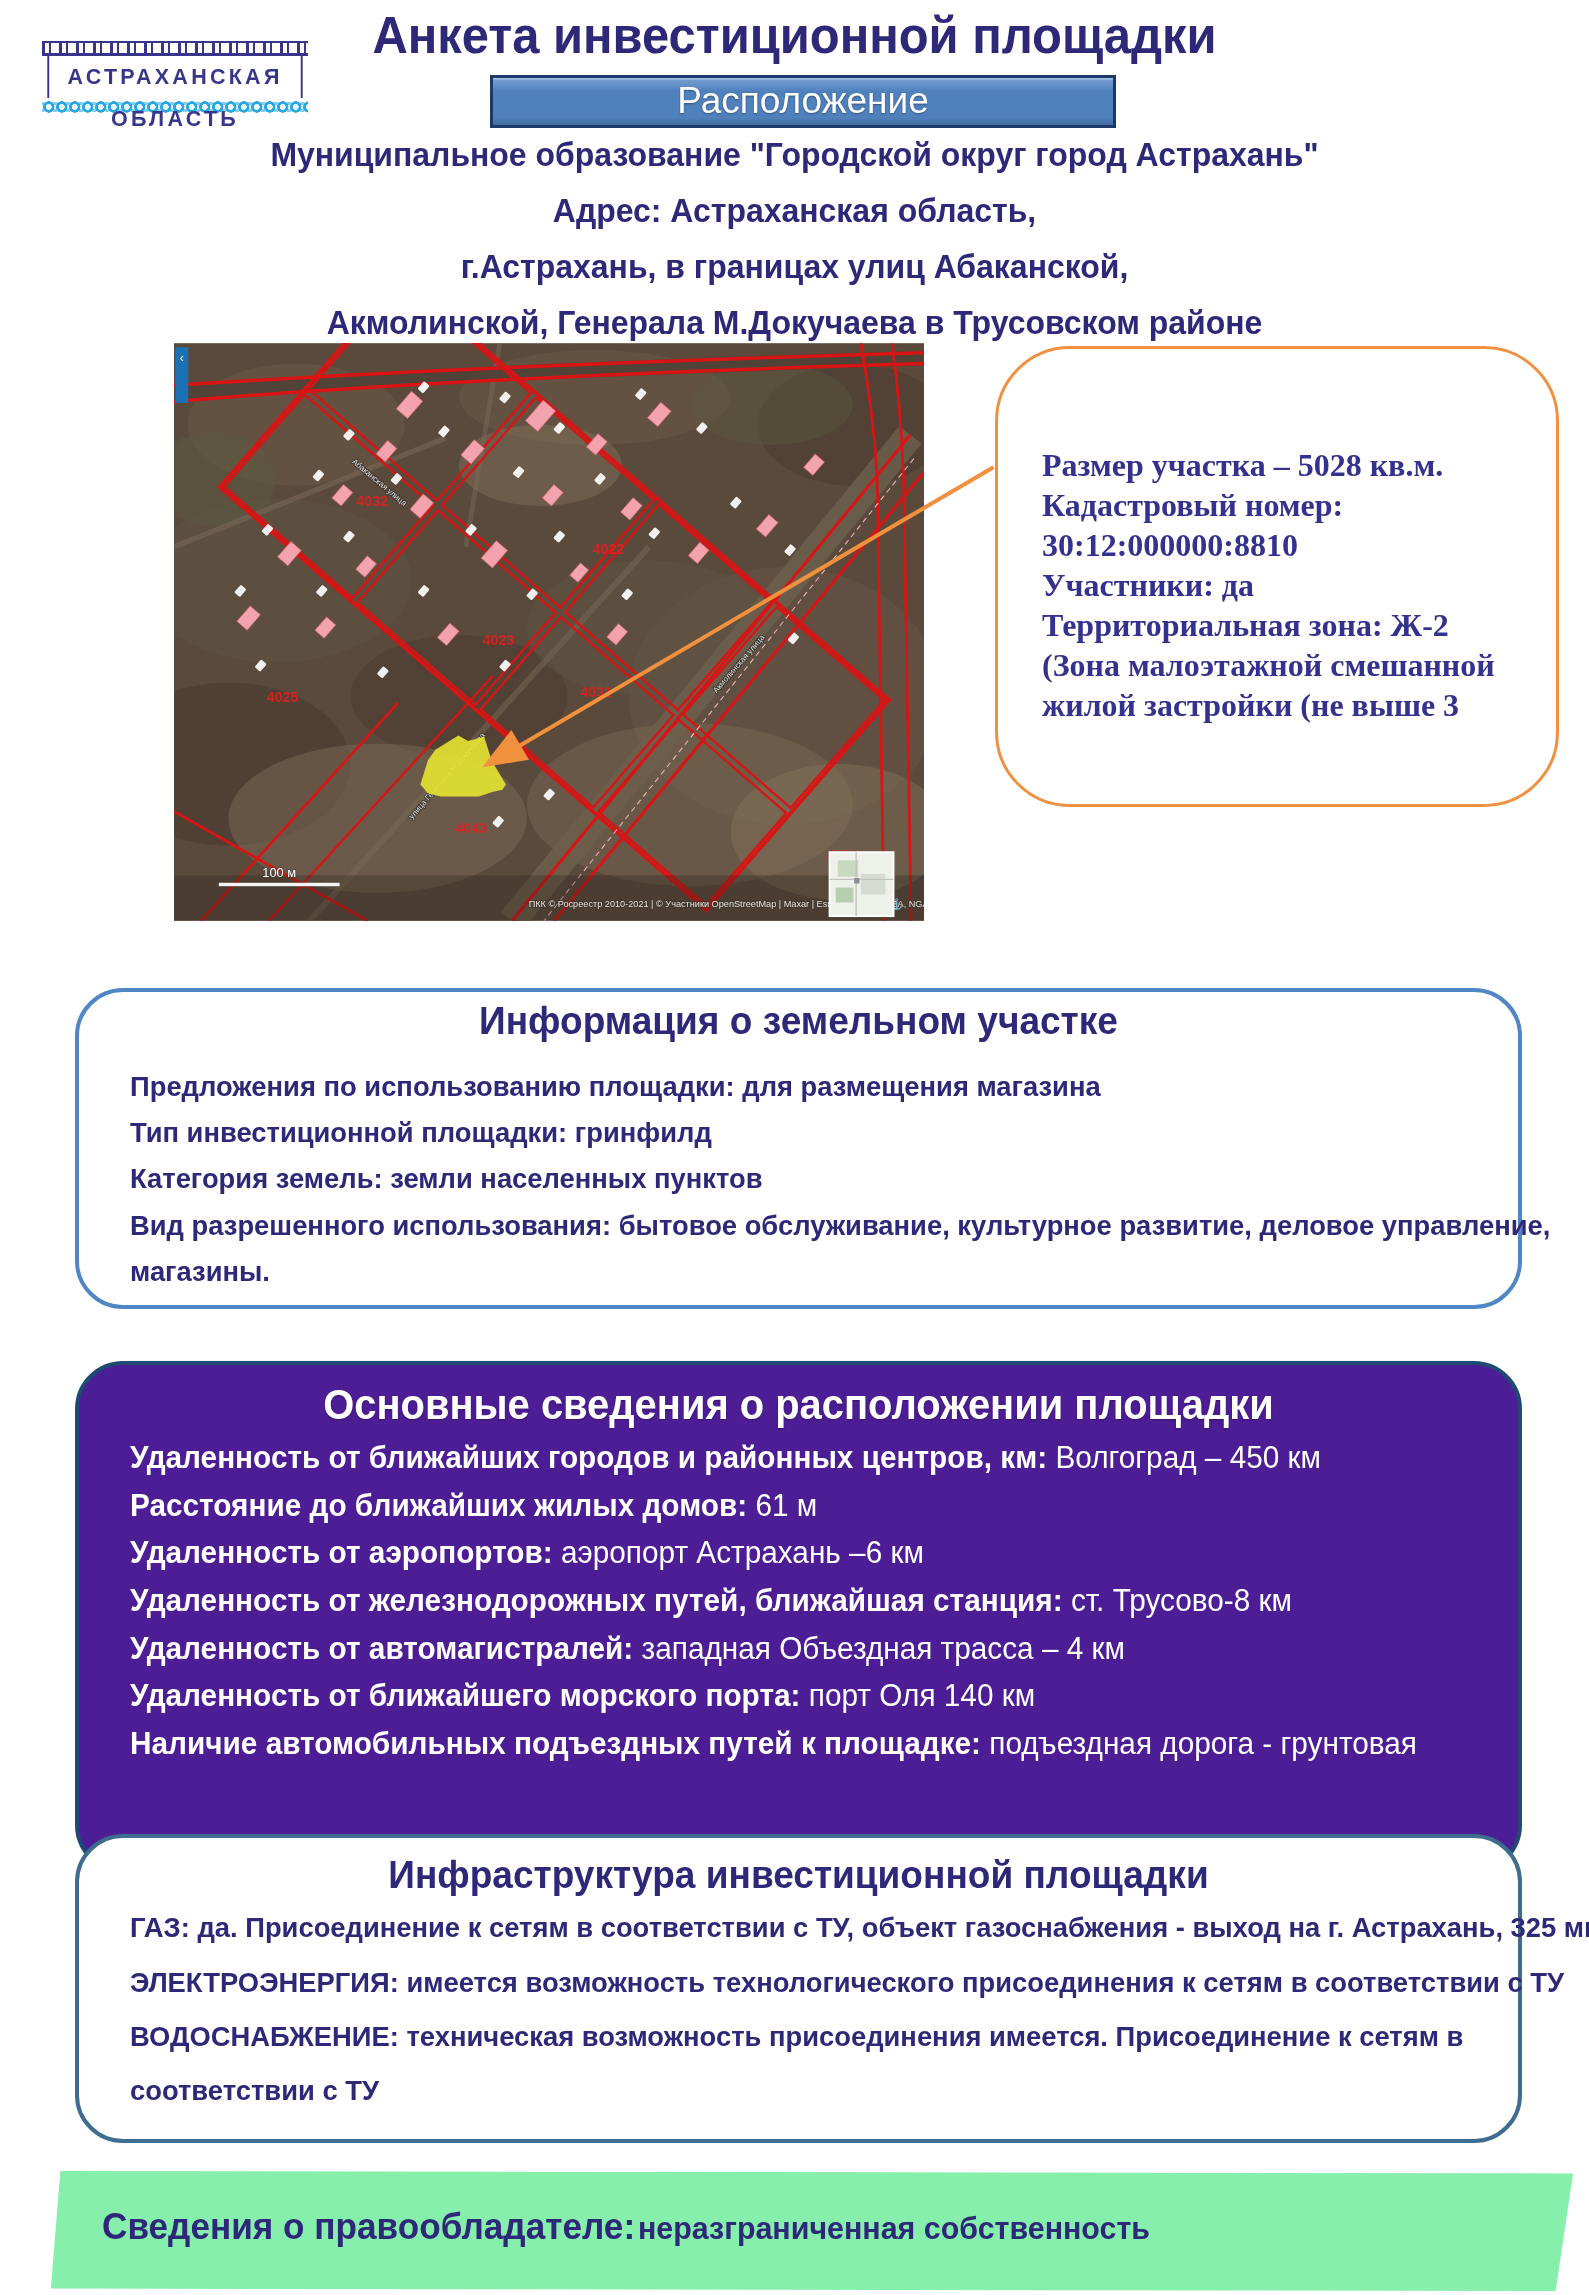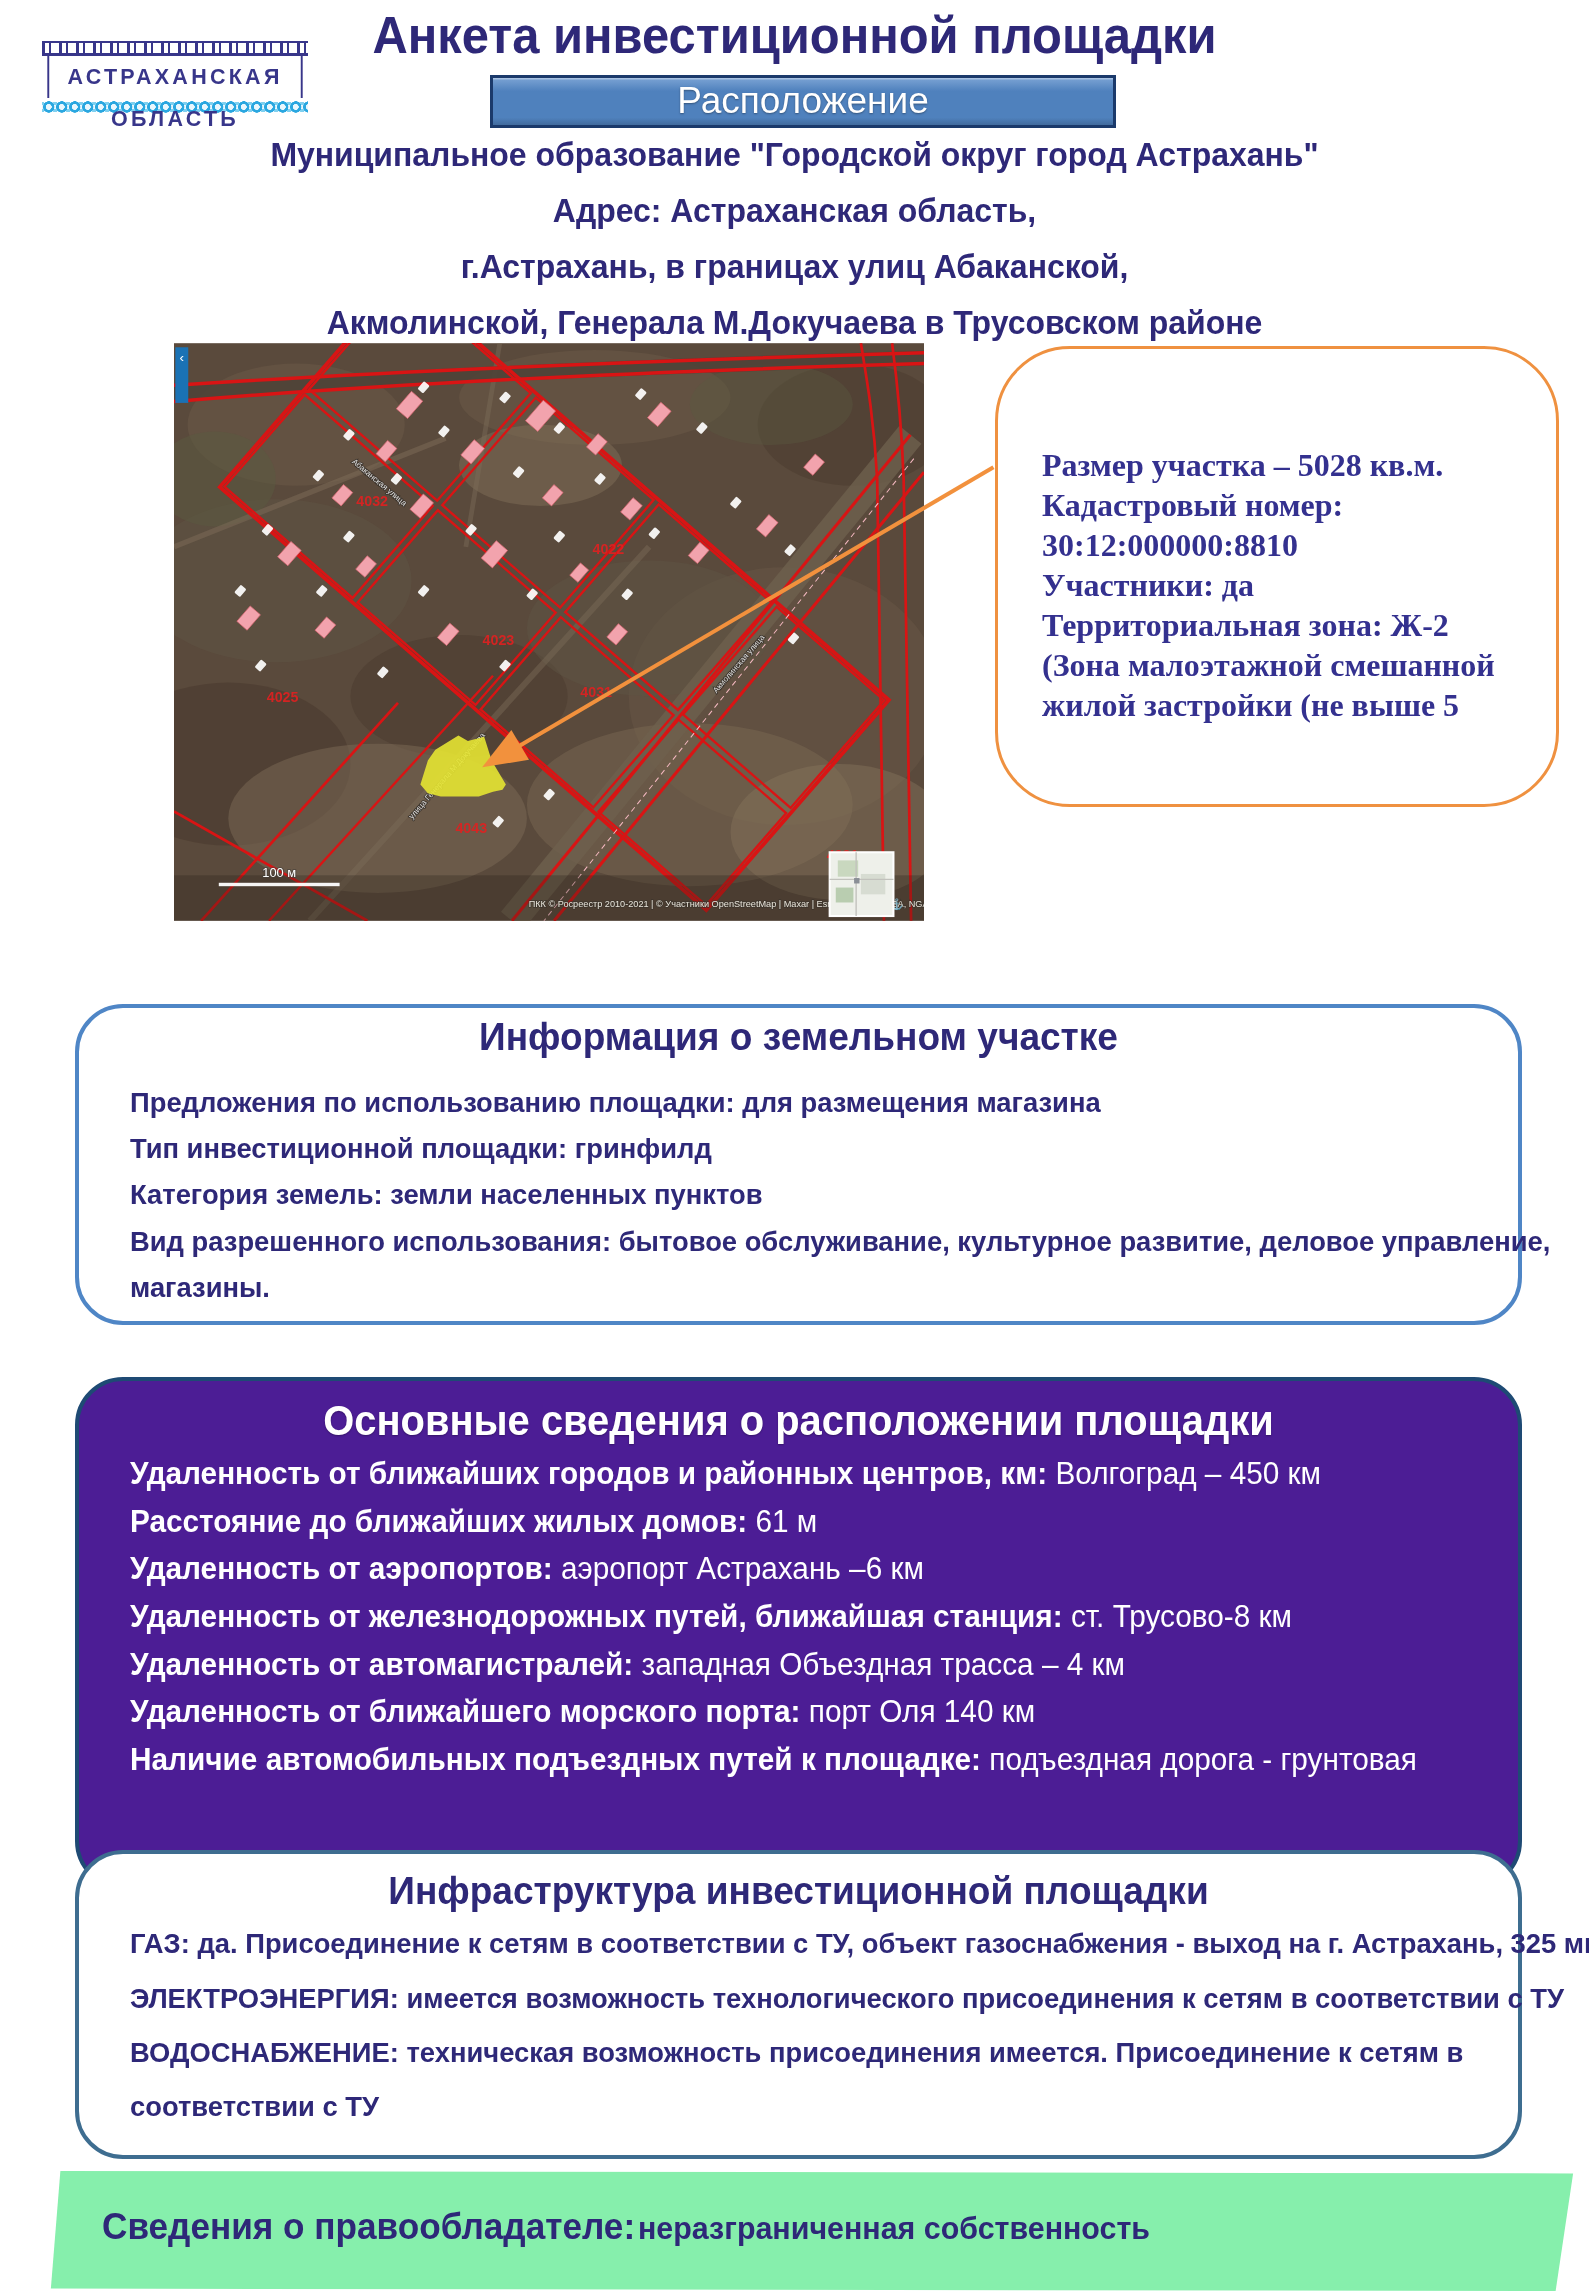--- a/index.html
+++ b/index.html
@@ -27,21 +27,21 @@
   .subtitle div{font-size:34px;font-weight:700;color:#2e2878;line-height:56px;transform:scaleX(.94);transform-origin:center;}
   
   .map-wrap{position:absolute;left:174px;top:343px;width:750px;height:578px;z-index:1;}
   
   .callout{position:absolute;left:995px;top:346px;width:564px;height:461px;box-sizing:border-box;
      background:#fff;border:3.4px solid #ef9140;border-radius:75px;z-index:3;}
   .callout-text{position:absolute;left:44px;top:96px;width:482px;
      font-family:"Liberation Serif",serif;font-weight:700;font-size:32px;line-height:40px;color:#34318f;}
   .arrow-overlay{position:absolute;left:0;top:0;width:1589px;height:2295px;z-index:5;pointer-events:none;}
   
-  .box{position:absolute;left:75px;width:1447px;box-sizing:border-box;border-radius:48px;background:#fff;margin-top:16px;}
+  .box{position:absolute;left:75px;width:1447px;box-sizing:border-box;border-radius:48px;background:#fff;}
   .box-title{position:absolute;left:0;width:100%;text-align:center;font-weight:700;transform:scaleX(.95);transform-origin:center;}
   .item{position:absolute;left:51px;width:1351px;white-space:nowrap;transform:scaleX(.96);transform-origin:left;}
   .lbl{font-weight:700;margin-right:.28em;}
   .val{font-weight:400;}
   #land-box{top:988px;height:321px;border:4.8px solid #4f86c6;}
   #land-box .box-title{top:8.1px;font-size:39px;line-height:41px;color:#2e2878;}
   #land-box .item{font-size:28.5px;color:#2e2878;}
   #land-box .val{font-weight:600;}
   #loc-box{top:1361px;height:512px;border:4.8px solid #1e4a74;background:#4c1d95;}
   #loc-box .box-title{top:17.7px;font-size:42px;line-height:43px;color:#fff;text-shadow:0 1.4px 2px rgba(0,0,0,.3);}
@@ -233,21 +233,21 @@
   </div>
 
   <div class="callout">
     <div class="callout-text">
       <div>Размер участка – 5028 кв.м.</div>
       <div>Кадастровый номер:</div>
       <div>30:12:000000:8810</div>
       <div>Участники: да</div>
       <div>Территориальная зона: Ж-2</div>
       <div>(Зона малоэтажной смешанной</div>
-      <div>жилой застройки (не выше 5</div>
+      <div>жилой застройки (не выше 3</div>
     </div>
   </div>
 
   <svg class="arrow-overlay" viewBox="0 0 2340 3380" width="1589" height="2295">
     <line x1="1463" y1="688" x2="762" y2="1100" stroke="#f2913d" stroke-width="6"></line>
     <polygon points="710,1130 753,1075 779,1119" fill="#f2913d"></polygon>
   </svg>
 
   <div class="box" id="land-box">
     <div class="box-title">Информация о земельном участке</div>

